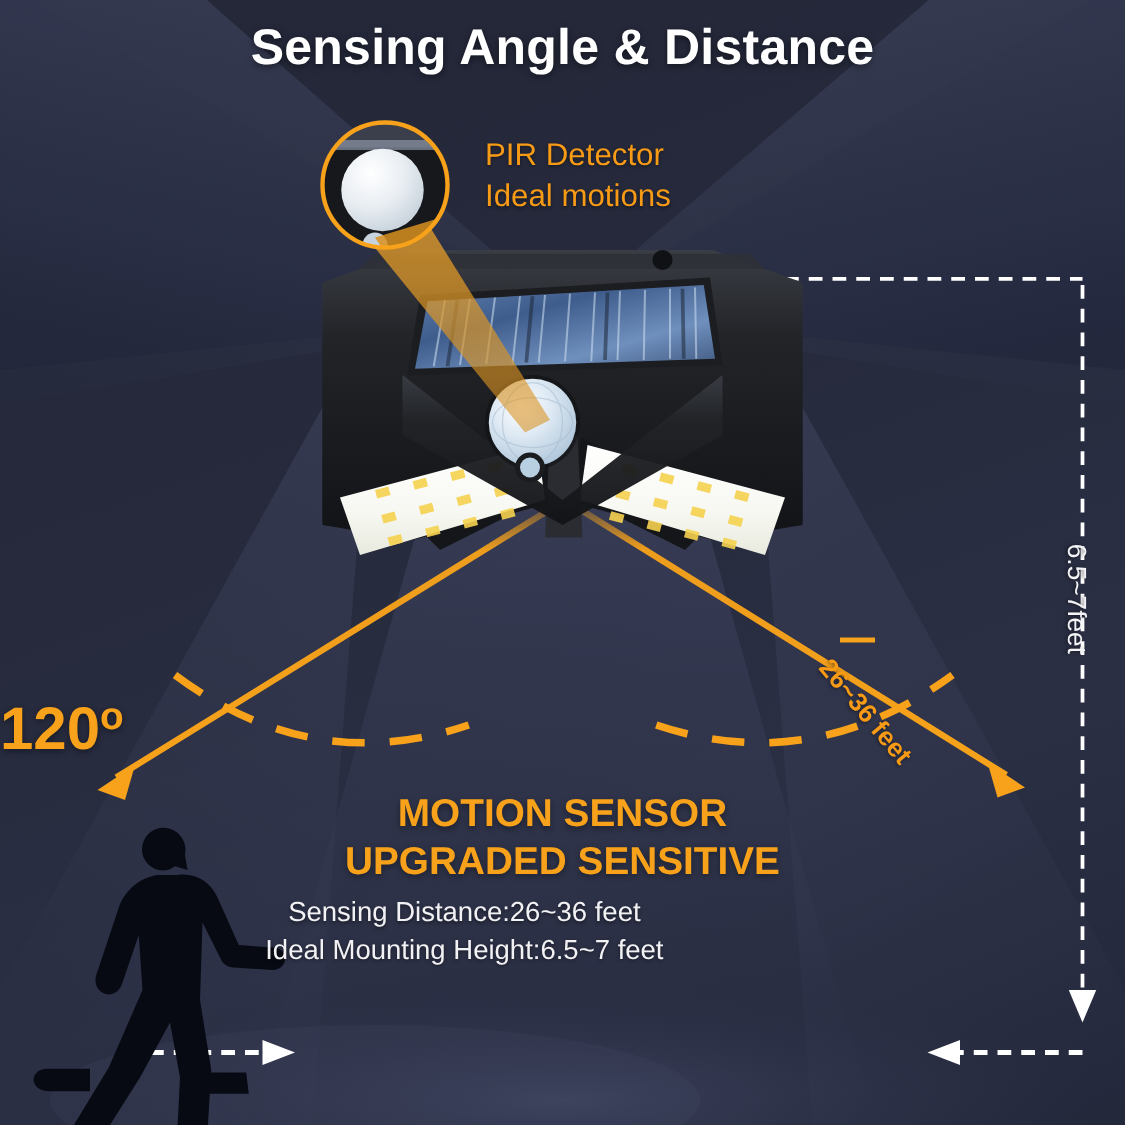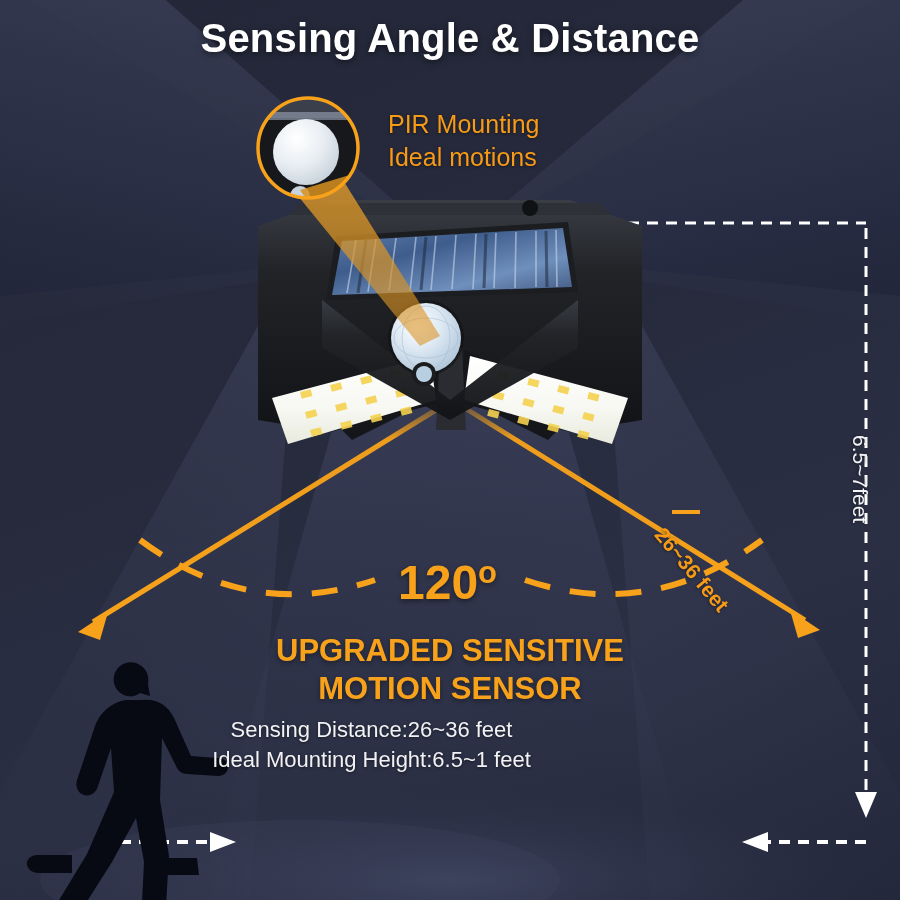--- a/index.html
+++ b/index.html
@@ -53,21 +53,20 @@
     text-shadow: 0 1px 3px rgba(0,0,0,.45);
   }
   .callout-line { display: block; }
 
   
   .angle-label {
     position: absolute;
     left: 0;
     top: 555px;
     width: 895px;
-    text-align: center;
     color: #f7a21a;
     font-size: 48px;
     font-weight: bold;
     text-shadow: 0 2px 5px rgba(0,0,0,.45);
   }
   .angle-label .deg {
     font-size: 31px;
     vertical-align: 16px;
     font-weight: bold;
   }
@@ -369,34 +368,34 @@
         <circle cx="300" cy="196" r="10" fill="#c7d4e0"></circle>
         <polygon points="300,190 360,172 370,202 312,208" fill="#d8901f" opacity="0.85"></polygon>
       </g>
       <circle cx="308" cy="148" r="50" fill="none" stroke="#f7a21a" stroke-width="3.5"></circle>
     </g>
   </svg>
 
   <div class="title">Sensing Angle &amp; Distance</div>
 
   <div class="callout-text">
-    <span class="callout-line">PIR Mounting</span>
+    <span class="callout-line">PIR Detector</span>
     <span class="callout-line">Ideal motions</span>
   </div>
 
   <div class="angle-label">
     <span>120</span><span class="deg">o</span>
   </div>
 
   <div class="headline">
+    <span>MOTION SENSOR</span>
     <span>UPGRADED SENSITIVE</span>
-    <span>MOTION SENSOR</span>
   </div>
 
   <div class="specs">
     <span>Sensing Distance:26~36 feet</span>
-    <span>Ideal Mounting Height:6.5~1 feet</span>
+    <span>Ideal Mounting Height:6.5~7 feet</span>
   </div>
 
   <div class="label-diag">26~36 feet</div>
   <div class="label-vert">6.5~7feet</div>
 
 </div>
 
 </body></html>

